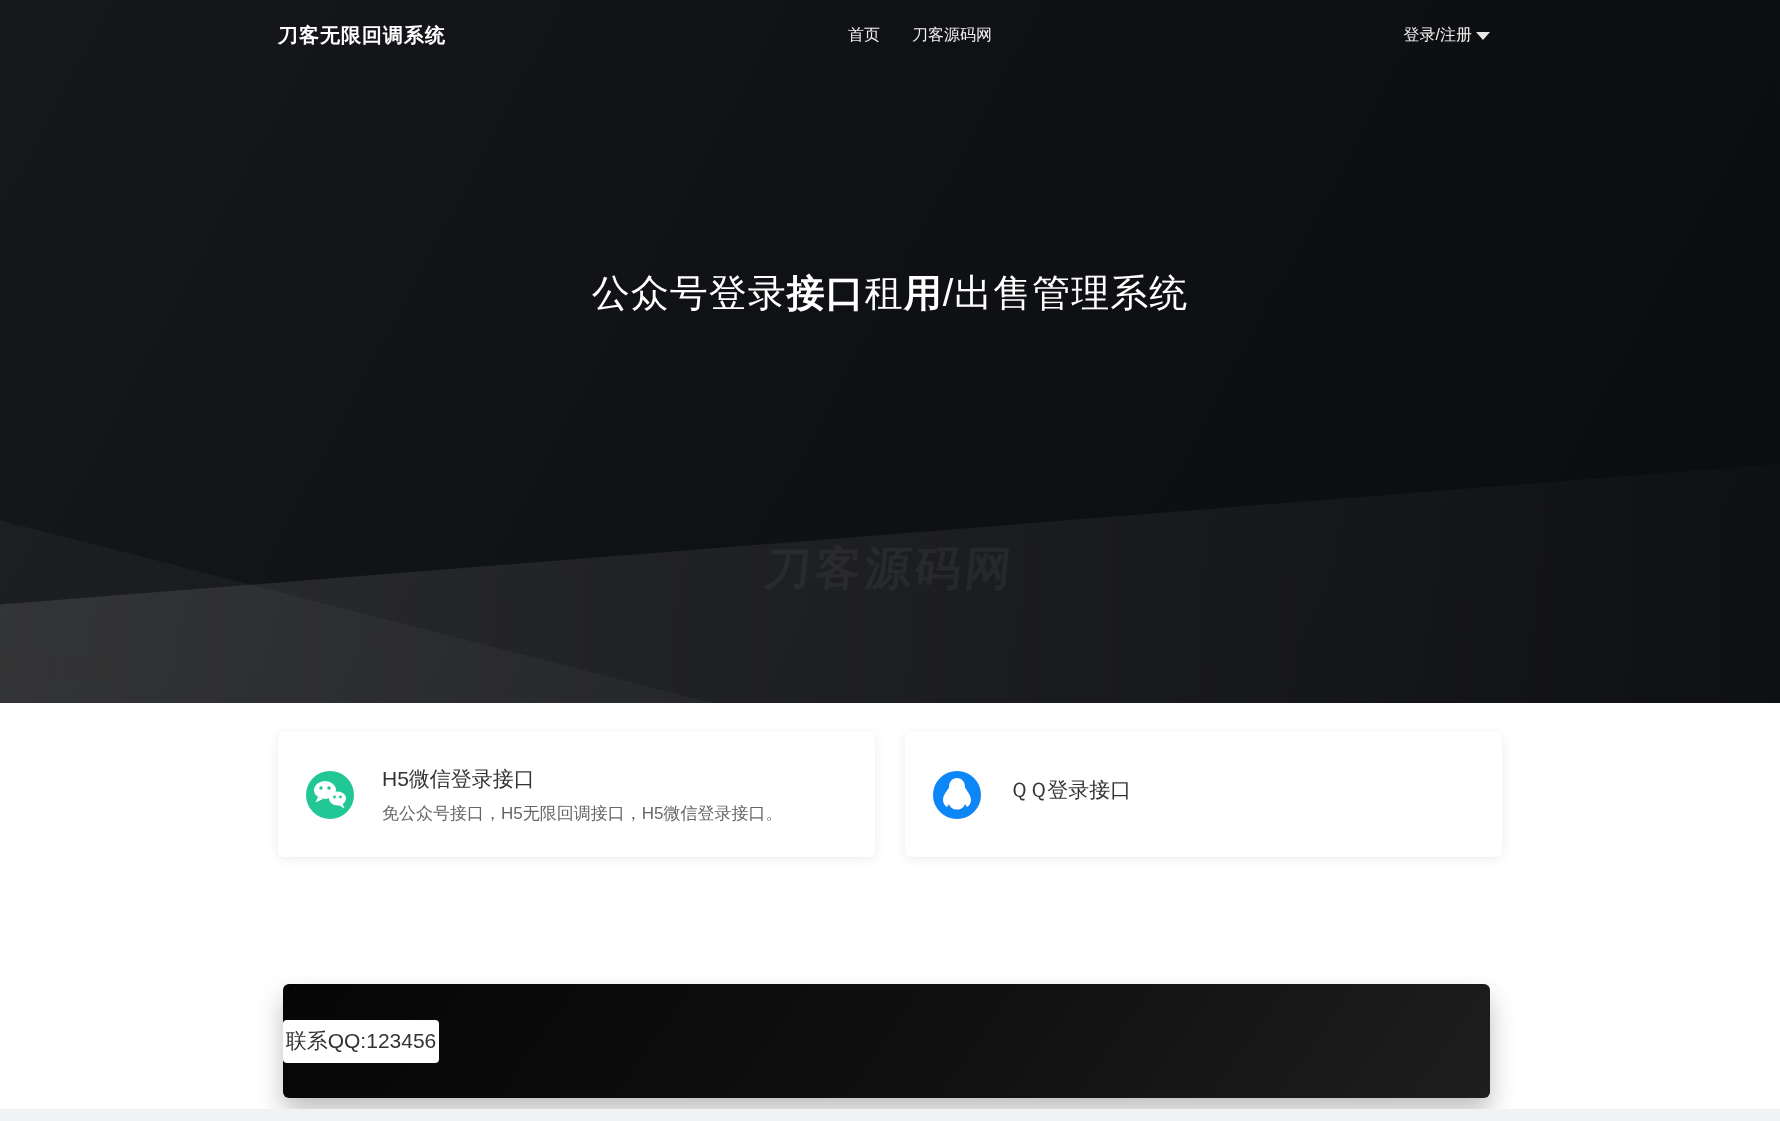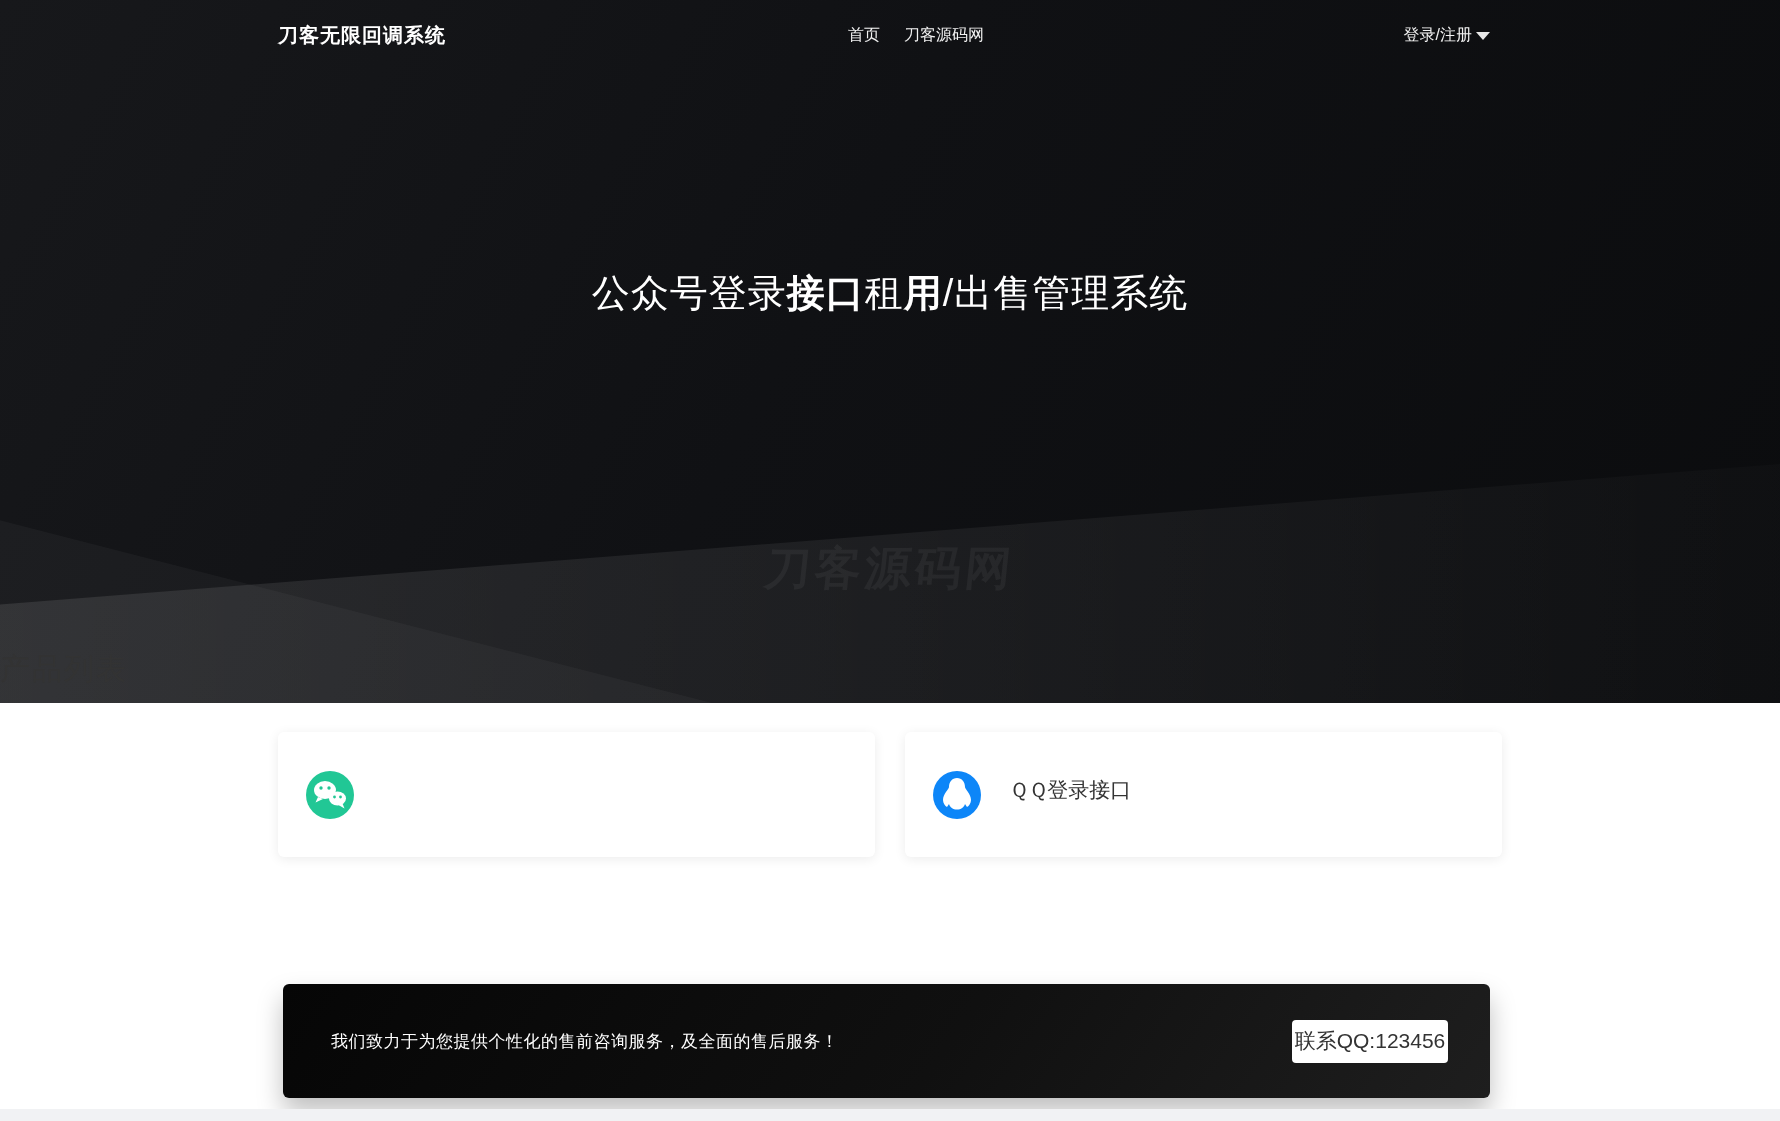--- a/index.html
+++ b/index.html
@@ -15,21 +15,21 @@
   .hero-wedge-b { position:absolute; inset:0; background:rgba(255,255,255,0.035);
           clip-path:polygon(0 74%,40% 100%,0 100%); }
 
   .watermark { position:absolute; left:0; top:538px; width:1780px; text-align:center;
           font-size:46px; font-weight:bold; letter-spacing:4px; color:rgba(255,255,255,0.05);
           transform:skewX(-6deg); user-select:none; }
 
   
   .header { position:absolute; left:278px; top:0; width:1224px; height:70px; }
   .brand { position:absolute; left:0; top:0; line-height:70px; color:#ffffff; font-size:20px; font-weight:600; letter-spacing:1px; cursor:pointer; }
-  .nav { position:absolute; left:570px; top:0; height:70px; display:flex; align-items:center; gap:24px; }
+  .nav { position:absolute; left:570px; top:0; height:70px; display:flex; align-items:center; gap:32px; }
   .nav a { color:#f2f2f2; font-size:16px; text-decoration:none; cursor:pointer; }
   .login { position:absolute; right:12px; top:0; height:70px; display:flex; align-items:center; gap:4px; color:#f2f2f2; font-size:16px; cursor:pointer; }
   .caret { width:0; height:0; border-left:7px solid transparent; border-right:7px solid transparent; border-top:8px solid #e8e8e8; margin-top:2px; }
 
   
   .hero-title { position:absolute; left:0; top:268px; width:1780px; text-align:center;
           color:#fff; font-size:38px; font-weight:500; letter-spacing:1px; }
   .hero-title b { font-weight:800; }
   .hero-sub { position:absolute; left:0; top:351px; width:1780px; text-align:center;
           color:#e8e8e8; font-size:19px; font-weight:400; letter-spacing:0.5px; }
@@ -96,35 +96,38 @@
           <ellipse cx="19" cy="19" rx="11" ry="9" fill="#fff"></ellipse>
           <polygon points="12,26 9.5,31.5 17,28" fill="#fff"></polygon>
           <circle cx="15" cy="17" r="1.7" fill="#21C795"></circle>
           <circle cx="23" cy="17" r="1.7" fill="#21C795"></circle>
           <ellipse cx="31.5" cy="27.5" rx="8.5" ry="7" fill="#fff"></ellipse>
           <polygon points="36.5,32.5 38.5,37.5 32.5,34" fill="#fff"></polygon>
           <circle cx="28.5" cy="26" r="1.4" fill="#21C795"></circle>
           <circle cx="34.5" cy="26" r="1.4" fill="#21C795"></circle>
         </svg>
       </div>
+      <div class="card-body">
+        <div class="card-title">H5微信登录接口</div>
+        <div class="card-desc">免公众号接口，H5无限回调接口，H5微信登录接口。</div>
+      </div>
     </div>
 
     <div class="card">
       <div class="card-icon qq">
         <svg width="48" height="48" viewBox="0 0 48 48">
           <path d="M24 7c-5 0-8 4-8 9 0 2-6 7-6 13 0 3 2 6 4 7l2-3c1 3.5 4 5.5 8 5.5s7-2 8-5.5l2 3c2-1 4-4 4-7 0-6-6-11-6-13 0-5-3-9-8-9z" fill="#fff"></path>
         </svg>
       </div>
       <div class="card-body">
         <div class="card-title">ＱＱ登录接口</div>
       </div>
     </div>
 
   </div>
 
   <div class="contact-bar">
-    <div class="contact-msg">我们致力于为您提供个性化的售前咨询服务，及全面的售后服务！</div>
     <button class="contact-btn">联系QQ:123456</button>
   </div>
 
   <div class="footer-strip"></div>
 
 </div>
 
 </body></html>

